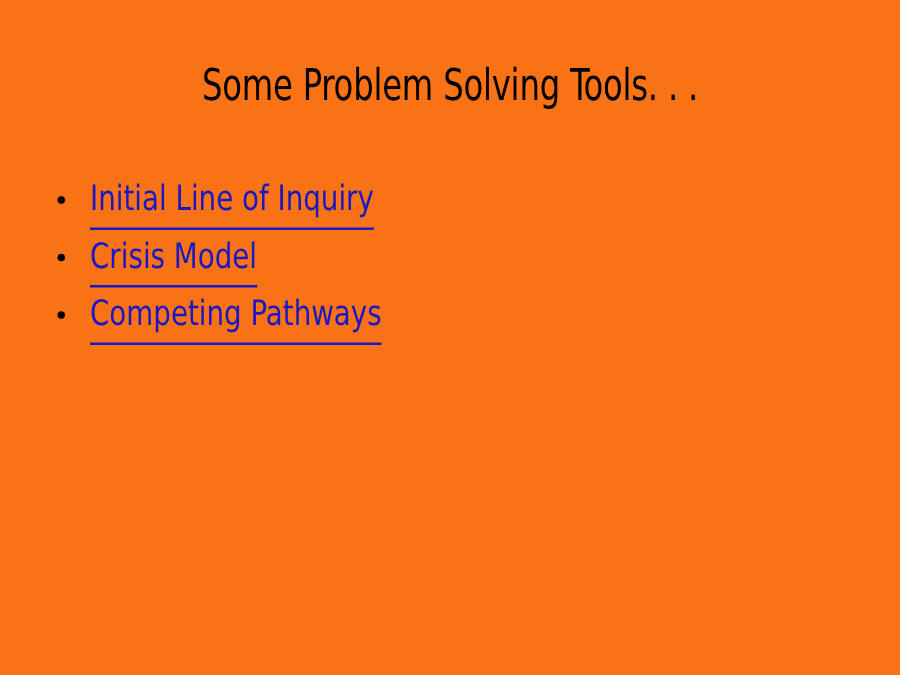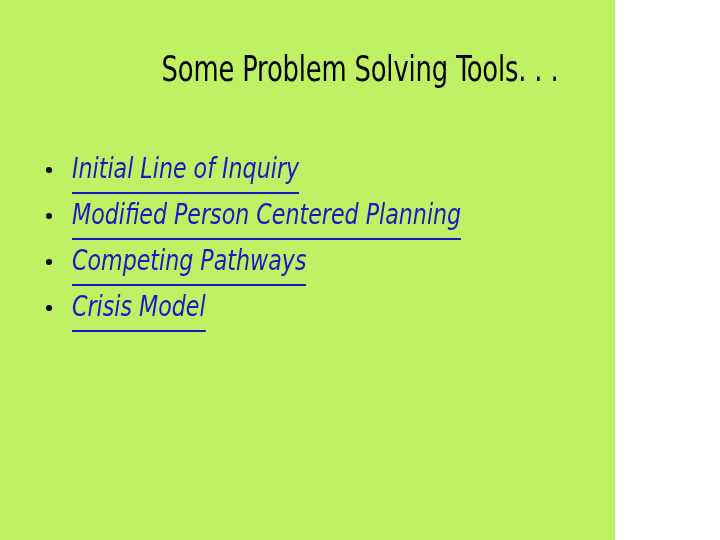--- a/index.html
+++ b/index.html
@@ -10,23 +10,23 @@
   body {
     width: 720px;
     height: 540px;
     background: #ffffff;
     font-family: "Liberation Sans", sans-serif;
     overflow: hidden;
   }
 
   #slide {
     position: relative;
-    width: 615px;
+    width: 720px;
     height: 540px;
-    background: #bef264;
+    background: #f97316;
     box-sizing: border-box;
   }
 
   
   #slide-title {
     position: absolute;
     left: 0;
     top: 48px;
     width: 720px;
     text-align: center;
@@ -38,26 +38,25 @@
     line-height: 42px;
     white-space: nowrap;
     transform: scaleX(0.82);
     transform-origin: 360px 0;
   }
 
   
   #tools-list {
     position: absolute;
     left: 34px;
-    top: 146px;
+    top: 136px;
     width: 640px;
     margin: 0;
     padding: 0;
     list-style: none;
-    font-style: italic;
   }
 
   .tool-item {
     position: relative;
     height: 46px;
     line-height: 46px;
     padding-left: 38px;
     white-space: nowrap;
   }
 
@@ -93,31 +92,27 @@
 
   <div id="slide-title">Some Problem Solving Tools. . .</div>
 
   <ul id="tools-list">
 
     <li class="tool-item">
       <span class="bullet-marker"></span>
       <a class="tool-link">Initial Line of Inquiry</a>
     </li>
 
+
     <li class="tool-item">
       <span class="bullet-marker"></span>
-      <a class="tool-link">Modified Person Centered Planning</a>
+      <a class="tool-link">Crisis Model</a>
     </li>
 
     <li class="tool-item">
       <span class="bullet-marker"></span>
       <a class="tool-link">Competing Pathways</a>
-    </li>
-
-    <li class="tool-item">
-      <span class="bullet-marker"></span>
-      <a class="tool-link">Crisis Model</a>
     </li>
 
 
   </ul>
 
 </div>
 
 </body></html>

